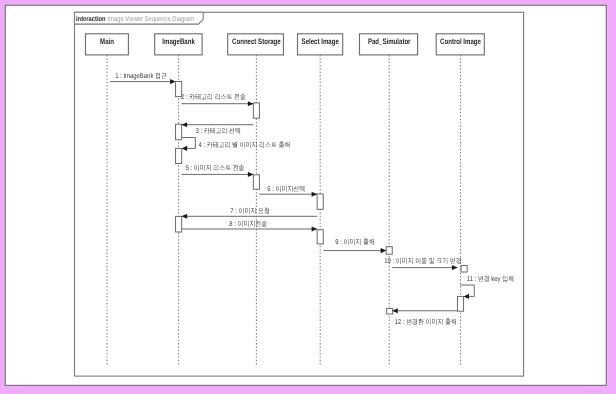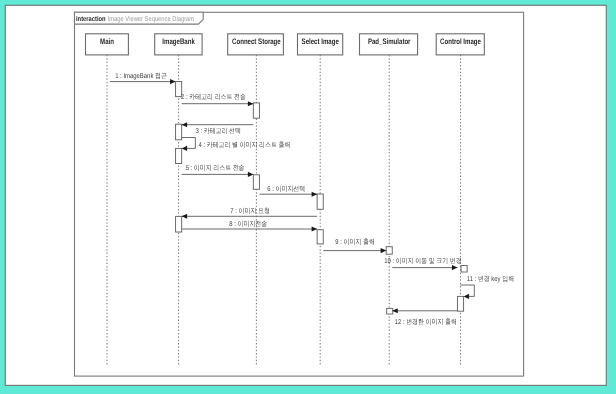--- a/index.html
+++ b/index.html
@@ -1,20 +1,20 @@
 <!DOCTYPE html>
 <html><head>
 <meta charset="utf-8">
 <title>Image Viewer Sequence Diagram</title>
 <style>
   html,body{margin:0;padding:0;background:#ffffff;
        -webkit-font-smoothing:antialiased;}
   body{width:616px;height:394px;overflow:hidden;
        font-family:"Liberation Sans",sans-serif;}
-  #root{position:relative;width:616px;height:394px;background:#5eead4;filter:opacity(1);}
+  #root{position:relative;width:616px;height:394px;background:#f0abfc;filter:opacity(1);}
   svg{display:block;position:absolute;top:0;left:0;}
   text{font-family:"Liberation Sans",sans-serif;text-rendering:geometricPrecision;}
 </style>
 </head>
 <body>
 
 <div id="root">
   <svg id="diagram" width="616" height="394" viewBox="0 0 616 394" shape-rendering="geometricPrecision">
       <rect x="5.3" y="5.3" width="601" height="380.1" fill="#ffffff" stroke="#7a7a7a" stroke-width="1.2"></rect>
       <rect x="74.5" y="12.3" width="449.1" height="363.8" fill="#ffffff" stroke="#7a7a7a" stroke-width="1.1"></rect>

